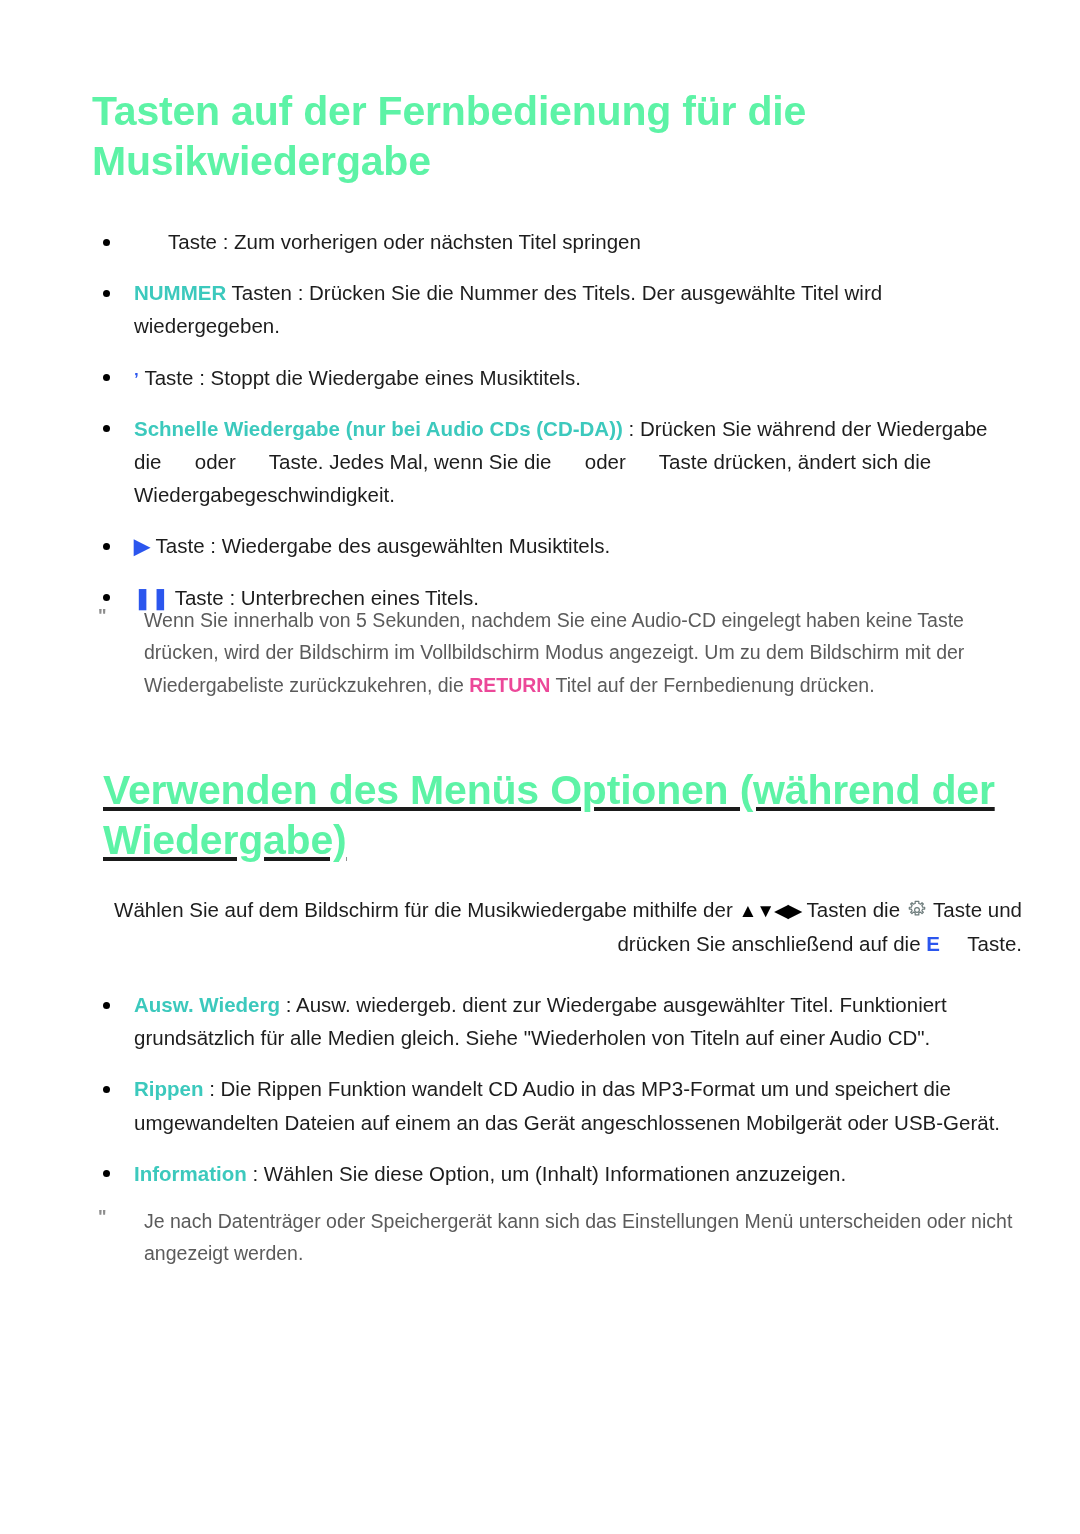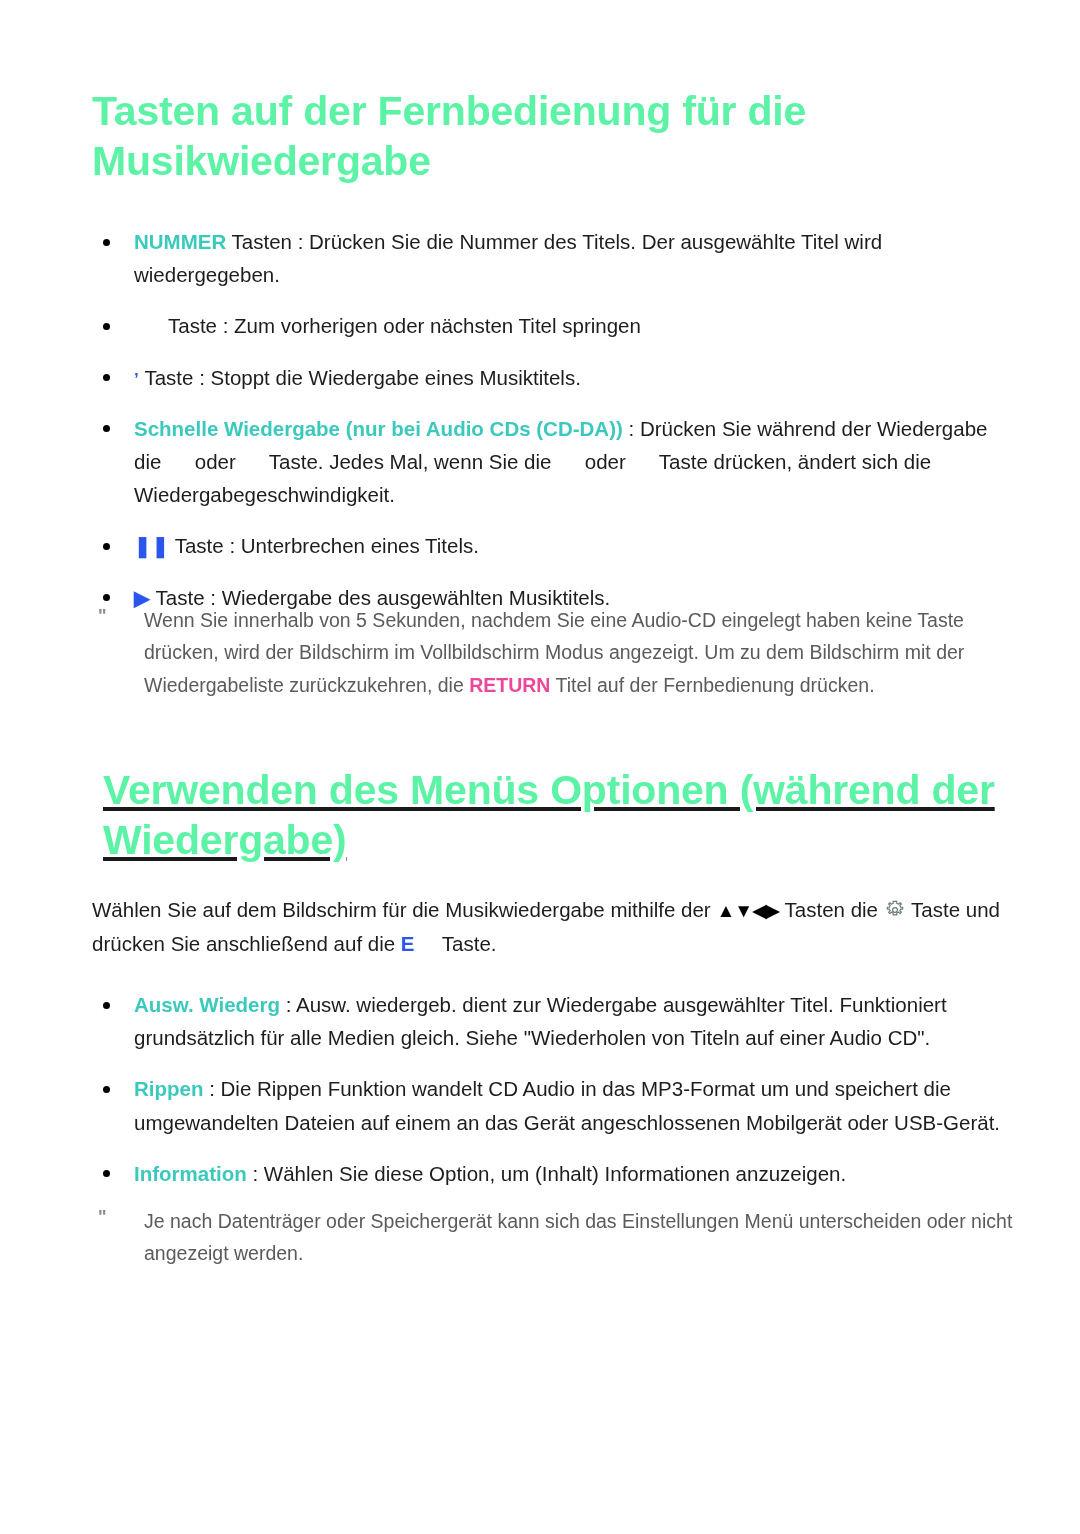--- a/index.html
+++ b/index.html
@@ -141,20 +141,21 @@
     width: 900px;
   }
   .block-intro-2 {
     position: absolute;
     left: 92px;
     top: 893px;
     width: 930px;
     font-size: 20.5px;
     line-height: 1.62;
     color: #1d1d1d;
+    text-align: right;
   }
   .block-list-2 {
     position: absolute;
     left: 92px;
     top: 975px;
     width: 915px;
     margin-top: 13px;
   }
   .block-note-2 {
     position: absolute;
@@ -186,49 +187,49 @@
 
     <div class="heading-1-wrap">
       <h1 class="section-heading">Tasten auf der Fernbedienung für die Musikwiedergabe</h1>
     </div>
 
     <div class="block-list-1">
       <ul class="bullet-list">
 
         <li class="bullet-item">
           <span class="bullet-dot"></span>
+          <span class="glyph-gap"></span><span>Taste : Zum vorherigen oder nächsten Titel springen</span>
+        </li>
+
+        <li class="bullet-item">
+          <span class="bullet-dot"></span>
           <span class="accent">NUMMER</span><span> Tasten : Drücken Sie die Nummer des Titels. Der ausgewählte Titel wird wiedergegeben.</span>
         </li>
 
         <li class="bullet-item">
-          <span class="bullet-dot"></span>
-          <span class="glyph-gap"></span><span>Taste : Zum vorherigen oder nächsten Titel springen</span>
-        </li>
-
-        <li class="bullet-item">
           <span class="btn-glyph-small">’</span>
           <span class="bullet-dot"></span>
           <span>Taste : Stoppt die Wiedergabe eines Musiktitels.</span>
         </li>
 
         <li class="bullet-item">
           <span class="bullet-dot"></span>
           <span class="accent">Schnelle Wiedergabe (nur bei Audio CDs (CD-DA))</span><span> : Drücken Sie während der Wiedergabe die </span><span class="glyph-gap-sm"></span><span> oder </span><span class="glyph-gap-sm"></span><span> Taste. Jedes Mal, wenn Sie die </span><span class="glyph-gap-sm"></span><span> oder </span><span class="glyph-gap-sm"></span><span> Taste drücken, ändert sich die Wiedergabegeschwindigkeit.</span>
+        </li>
+
+        <li class="bullet-item">
+          <span class="bullet-dot"></span>
+          <span class="btn-glyph">▶</span>
+          <span>Taste : Wiedergabe des ausgewählten Musiktitels.</span>
         </li>
 
         <li class="bullet-item">
           <span class="bullet-dot"></span>
           <span class="btn-glyph">❚❚</span>
           <span>Taste : Unterbrechen eines Titels.</span>
-        </li>
-
-        <li class="bullet-item">
-          <span class="bullet-dot"></span>
-          <span class="btn-glyph">▶</span>
-          <span>Taste : Wiedergabe des ausgewählten Musiktitels.</span>
         </li>
 
       </ul>
     </div>
 
     <div class="block-note-1 note-block">
       <span class="note-marker">"</span>
       <span>Wenn Sie innerhalb von 5 Sekunden, nachdem Sie eine Audio-CD eingelegt haben keine Taste drücken, wird der Bildschirm im Vollbildschirm Modus angezeigt. Um zu dem Bildschirm mit der Wiedergabeliste zurückzukehren, die </span><span class="accent">RETURN</span><span> Titel auf der Fernbedienung drücken.</span>
     </div>
 

